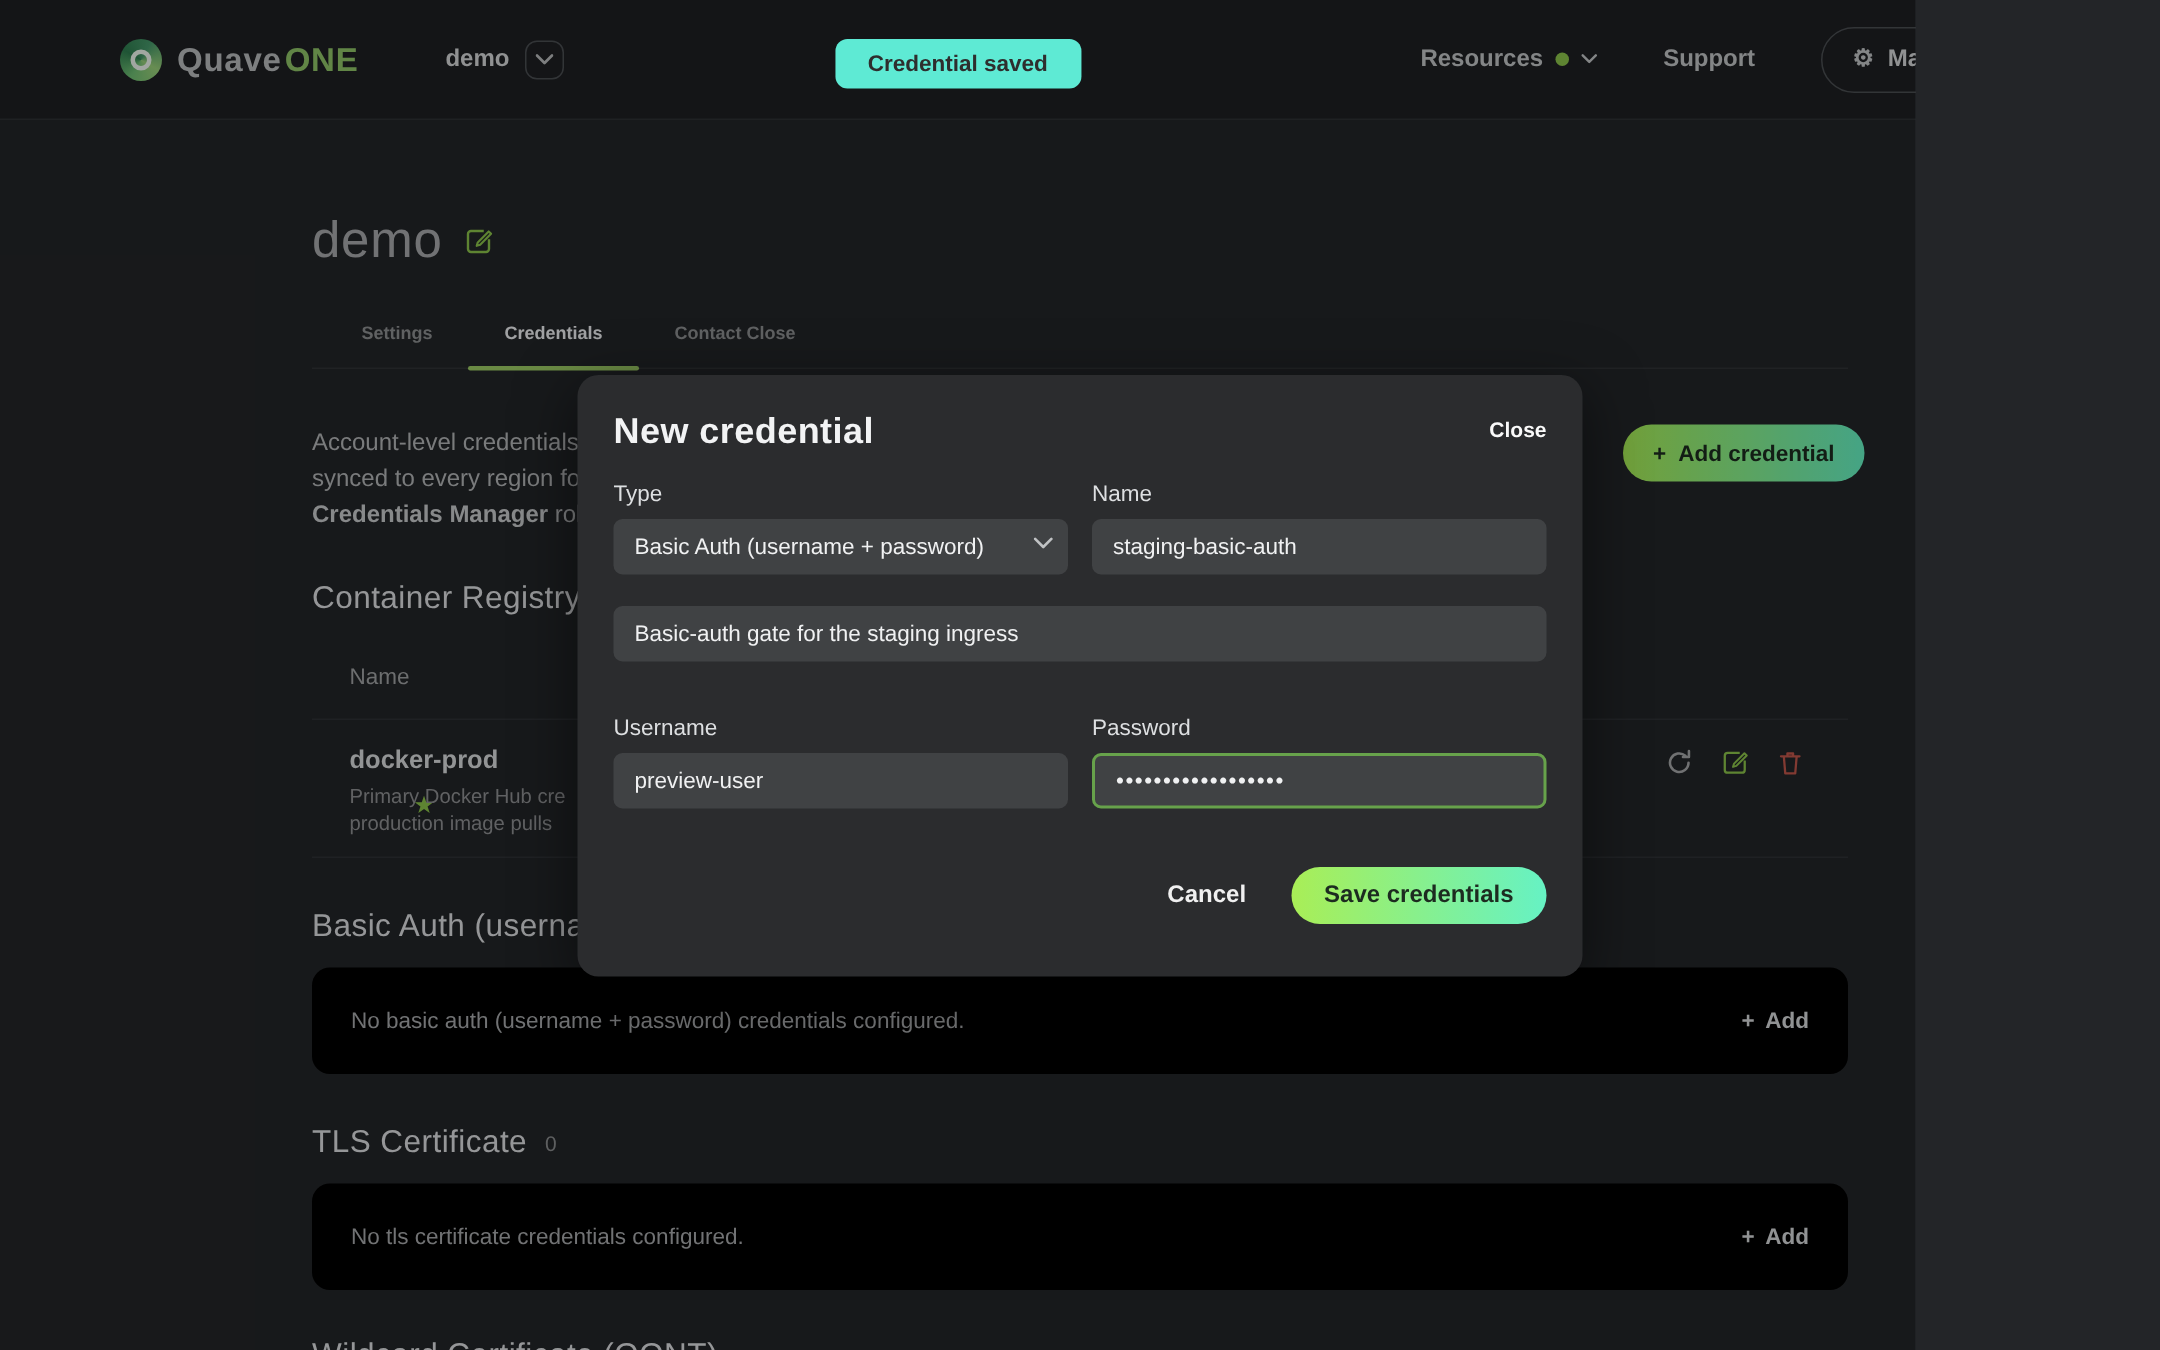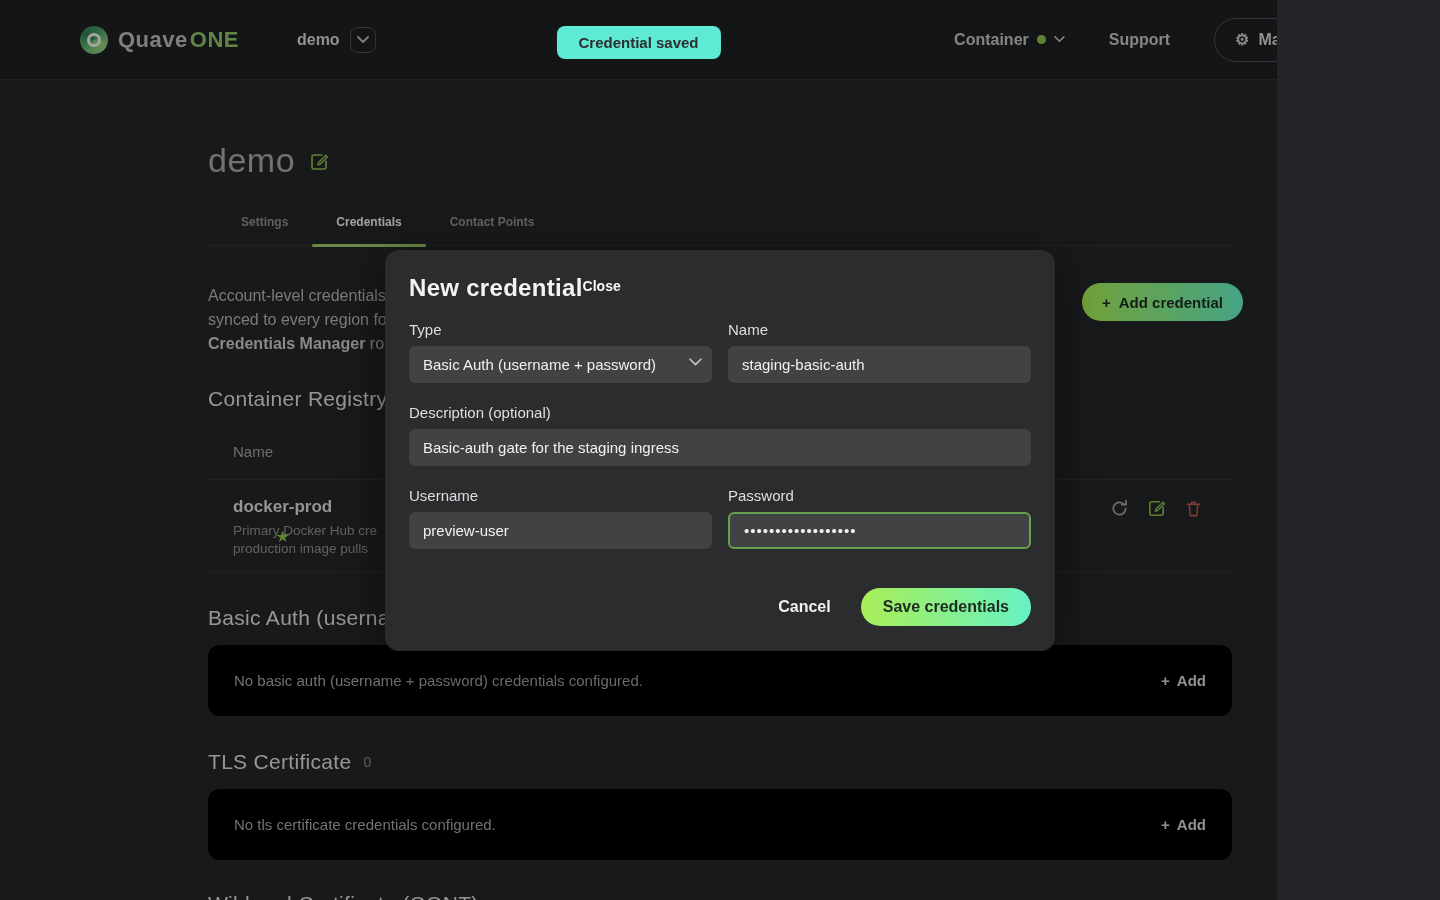--- a/index.html
+++ b/index.html
@@ -67,21 +67,21 @@
     border-radius:12px; display:flex; align-items:center; justify-content:space-between;
     padding:0 26px; z-index:1; }
   .empty-text { font-size:15px; color:#a7a9ab; }
   .add-mini { background:none; border:none; color:#d5d7d9; font-size:15px; font-weight:600;
     display:flex; align-items:center; gap:7px; cursor:pointer; font-family:"Liberation Sans", sans-serif; }
 
   
   .backdrop { position:absolute; inset:0; background:rgba(0,0,0,0.32); z-index:10; }
   .modal { position:absolute; left:385px; top:250px; width:670px; height:401px; background:#2b2c2e;
     border-radius:14px; z-index:20; padding:24px; box-shadow:0 10px 40px rgba(0,0,0,.5); }
-  .modal-head { display:flex; align-items:flex-start; }
+  .modal-head { display:flex; align-items:flex-start; justify-content:space-between; }
   .modal-title { font-size:24px; font-weight:600; color:#f2f3f4; letter-spacing:.3px; }
   .modal-close { background:none; border:none; color:#fafafa; font-size:14px; font-weight:700;
     cursor:pointer; margin-top:4px; font-family:"Liberation Sans", sans-serif; }
   .form-grid { display:grid; grid-template-columns:1fr 1fr; column-gap:16px; margin-top:19px; }
   .form-label { font-size:15px; color:#dddfe1; margin-bottom:8px; display:block; }
   .field { width:100%; height:37px; background:#404244; border:none; border-radius:6px;
     color:#f0f1f2; font-size:15px; padding:0 14px; font-family:"Liberation Sans", sans-serif;
     white-space:nowrap; overflow:hidden; display:flex; align-items:center; }
   .select-field { position:relative; cursor:pointer; padding-right:30px; }
   .select-field .chev { position:absolute; right:10px; top:12px; color:#c0c2c4; }
@@ -115,21 +115,21 @@
       <span class="chev-box">
         <span class="chev">
           <svg width="12" height="8" viewBox="0 0 12 8">
               <path d="M1 1l5 5 5-5" fill="none" stroke="currentColor" stroke-width="1.8" stroke-linecap="round" stroke-linejoin="round"></path>
             </svg>
         </span>
       </span>
     </div>
     <div class="nav-right">
       <span class="nav-link">
-        <span>Container</span>
+        <span>Resources</span>
         <span class="green-dot"></span>
         <span class="chev">
           <svg width="11" height="7" viewBox="0 0 12 8">
               <path d="M1 1l5 5 5-5" fill="none" stroke="currentColor" stroke-width="1.8" stroke-linecap="round" stroke-linejoin="round"></path>
             </svg>
         </span>
       </span>
       <span class="nav-link">
         <span>Support</span>
       </span>
@@ -153,21 +153,21 @@
             <path d="M13.5 3H5a2 2 0 0 0-2 2v10a2 2 0 0 0 2 2h10a2 2 0 0 0 2-2V8.5" fill="none" stroke="currentColor" stroke-width="1.6"></path>
             <path d="M9.5 10.6 16.8 3.3l1.6 1.6-7.3 7.3-2.3.7.7-2.3z" fill="none" stroke="currentColor" stroke-width="1.4" stroke-linejoin="round"></path>
           </svg>
       </span>
     </span>
   </div>
 
   <div class="tabs">
     <span class="tab">Settings</span>
     <span class="tab active">Credentials</span>
-    <span class="tab">Contact Points</span>
+    <span class="tab">Contact Close</span>
   </div>
 
   <div class="intro">
     <div>Account-level credentials</div>
     <div>synced to every region fo</div>
     <div><b>Credentials Manager</b><span> role</span></div>
   </div>
 
   <button class="add-cred-btn">
     <span>+</span>
@@ -260,25 +260,24 @@
           </span>
         </div>
       </div>
       <div>
         <label class="form-label">Name</label>
         <input class="field" value="staging-basic-auth" style="">
       </div>
     </div>
 
     <div class="mt-block">
-      <label class="form-label">Description (optional)</label>
       <input class="field" value="Basic-auth gate for the staging ingress" style="">
     </div>
 
-    <div class="form-grid mt-block" style="margin-top:21px;">
+    <div class="form-grid mt-block" style="margin-top:36px;">
       <div>
         <label class="form-label">Username</label>
         <input class="field" value="preview-user" style="">
       </div>
       <div>
         <label class="form-label">Password</label>
         <input class="field pass" value="••••••••••••••••••" style="">
       </div>
     </div>
 

